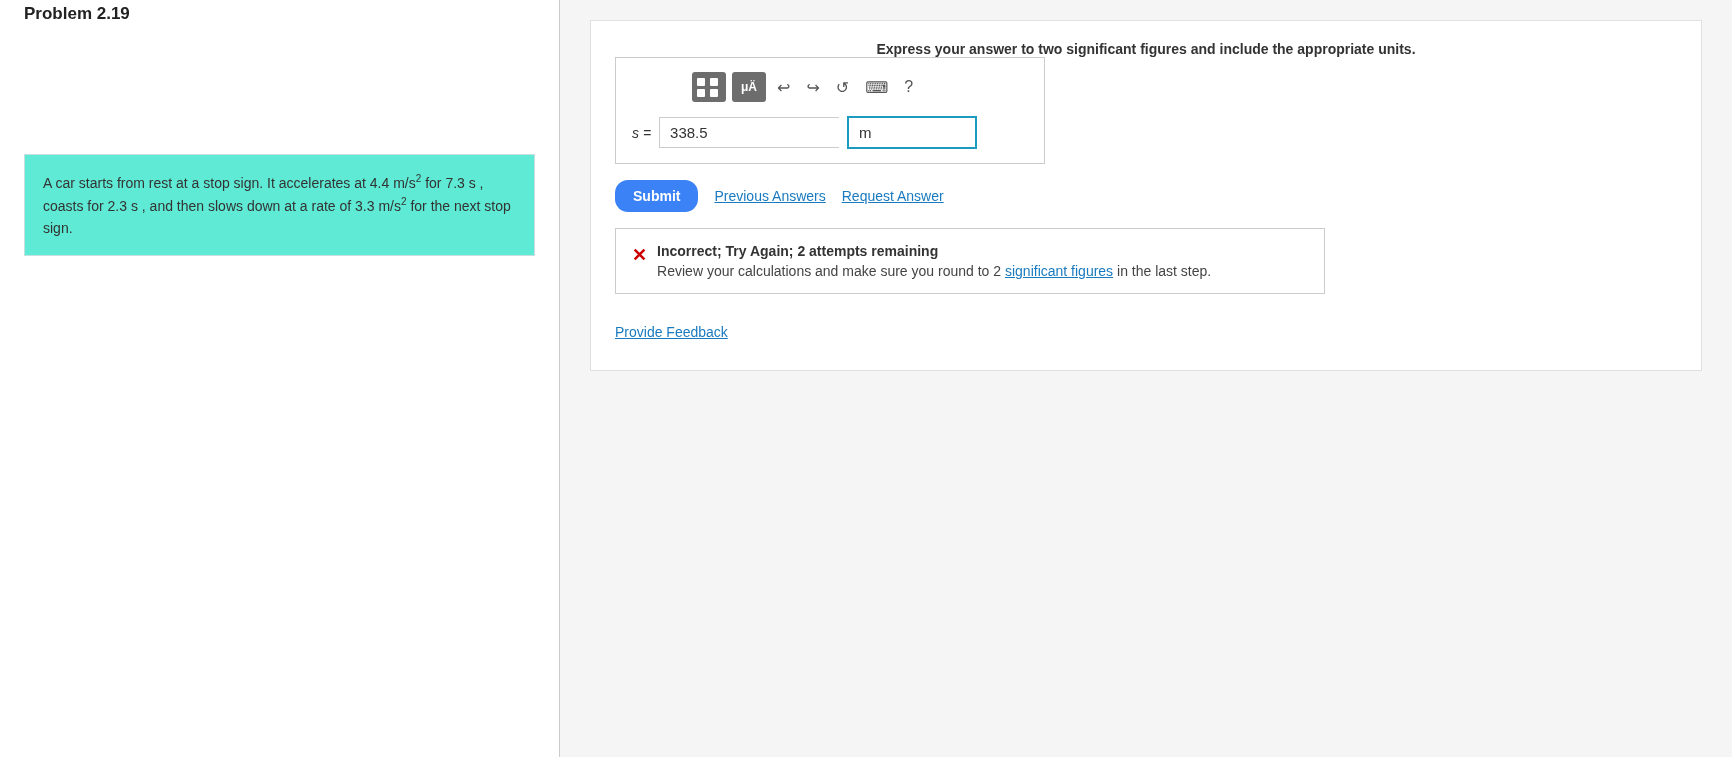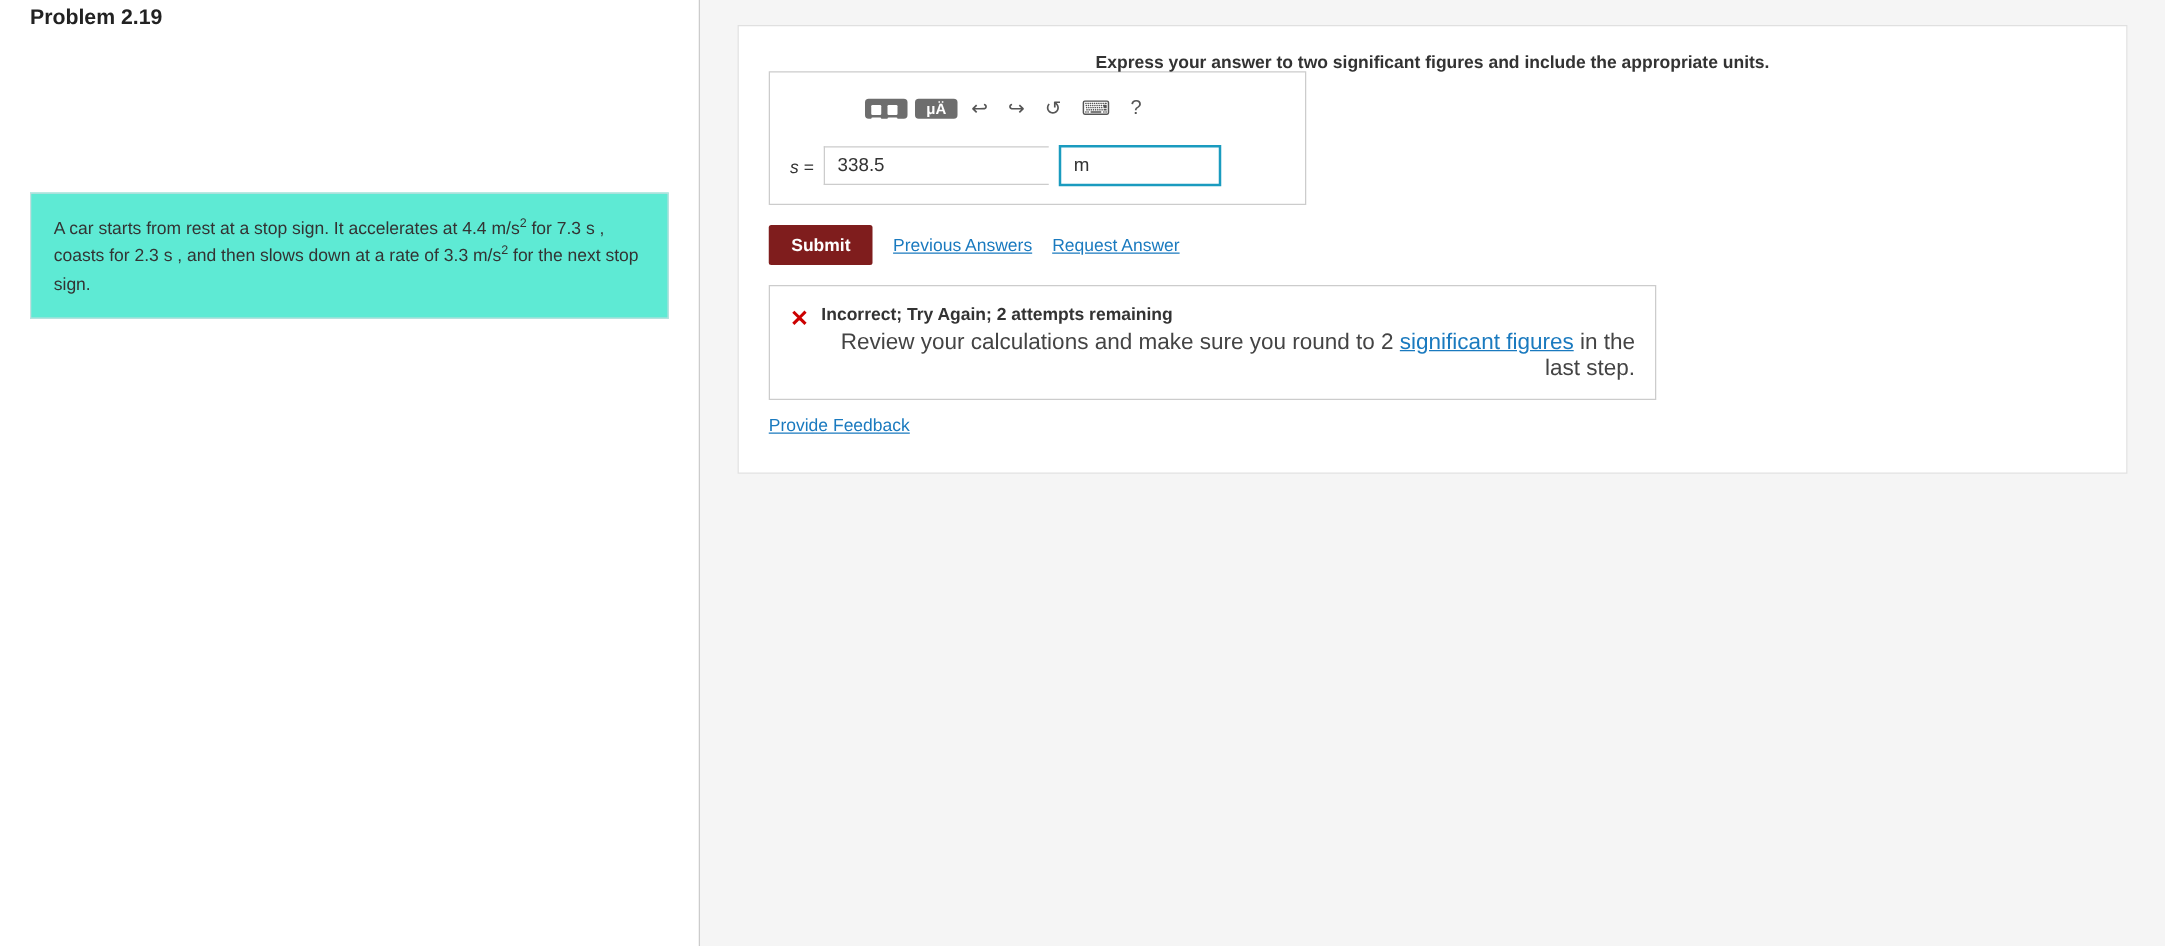--- a/index.html
+++ b/index.html
@@ -112,21 +112,21 @@
       background: #6d6d6d;
       border: none;
       border-radius: 3px;
       cursor: pointer;
       padding: 4px 7px;
       color: #fff;
       font-size: 13px;
       display: flex;
       align-items: center;
       justify-content: center;
-      height: 16px;
+      height: 30px;
       min-width: 34px;
     }
 
     .toolbar-btn.grid-btn {
       display: grid;
       grid-template-columns: 1fr 1fr;
       gap: 2px;
       padding: 5px;
     }
 
@@ -183,28 +183,28 @@
 
     
     .action-row {
       display: flex;
       align-items: center;
       gap: 16px;
       margin-bottom: 16px;
     }
 
     .submit-btn {
-      background: #7f1d1d;
+      background: #3b82f6;
       color: #fff;
       border: none;
       padding: 8px 18px;
       font-size: 14px;
       font-weight: bold;
       cursor: pointer;
-      border-radius: 2px;
+      border-radius: 13px;
     }
 
     .link-btn {
       color: #1a7abf;
       background: none;
       border: none;
       cursor: pointer;
       font-size: 14px;
       text-decoration: underline;
     }
@@ -231,33 +231,33 @@
     .error-content {}
 
     .error-title {
       font-weight: bold;
       font-size: 14px;
       color: #333;
       margin-bottom: 4px;
     }
 
     .error-detail {
-      font-size: 18px;
+      font-size: 14px;
       color: #444;
       text-align: right;
     }
 
     .error-detail a {
       color: #1a7abf;
     }
 
     
     .feedback-link {
       display: inline-block;
-      margin-top: 12px;
+      margin-top: 30px;
       color: #1a7abf;
       cursor: pointer;
       font-size: 14px;
     }
 
     
     .right-panel-inner {
       background: #fff;
       padding: 20px 24px 30px 24px;
       border: 1px solid #e0e0e0;

